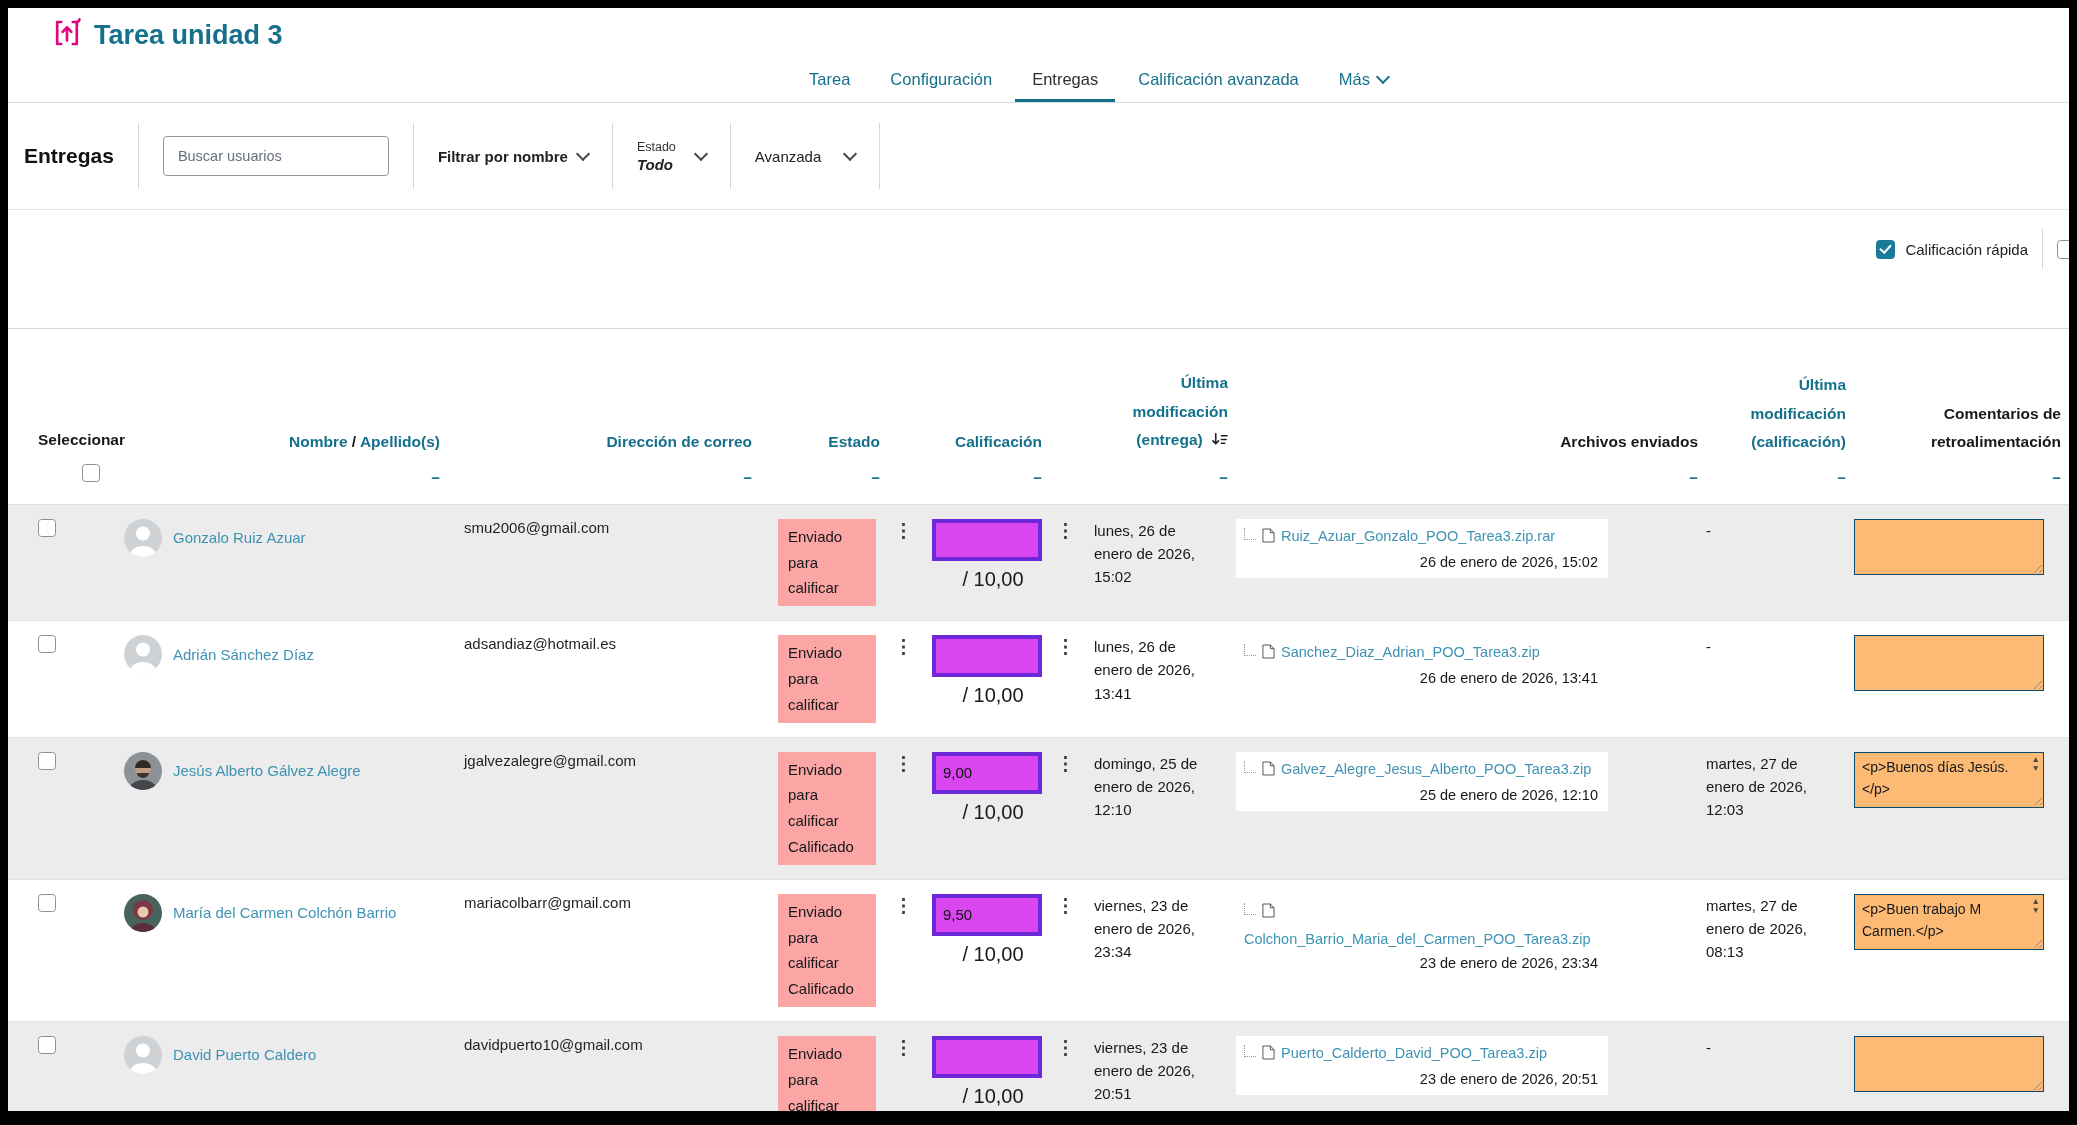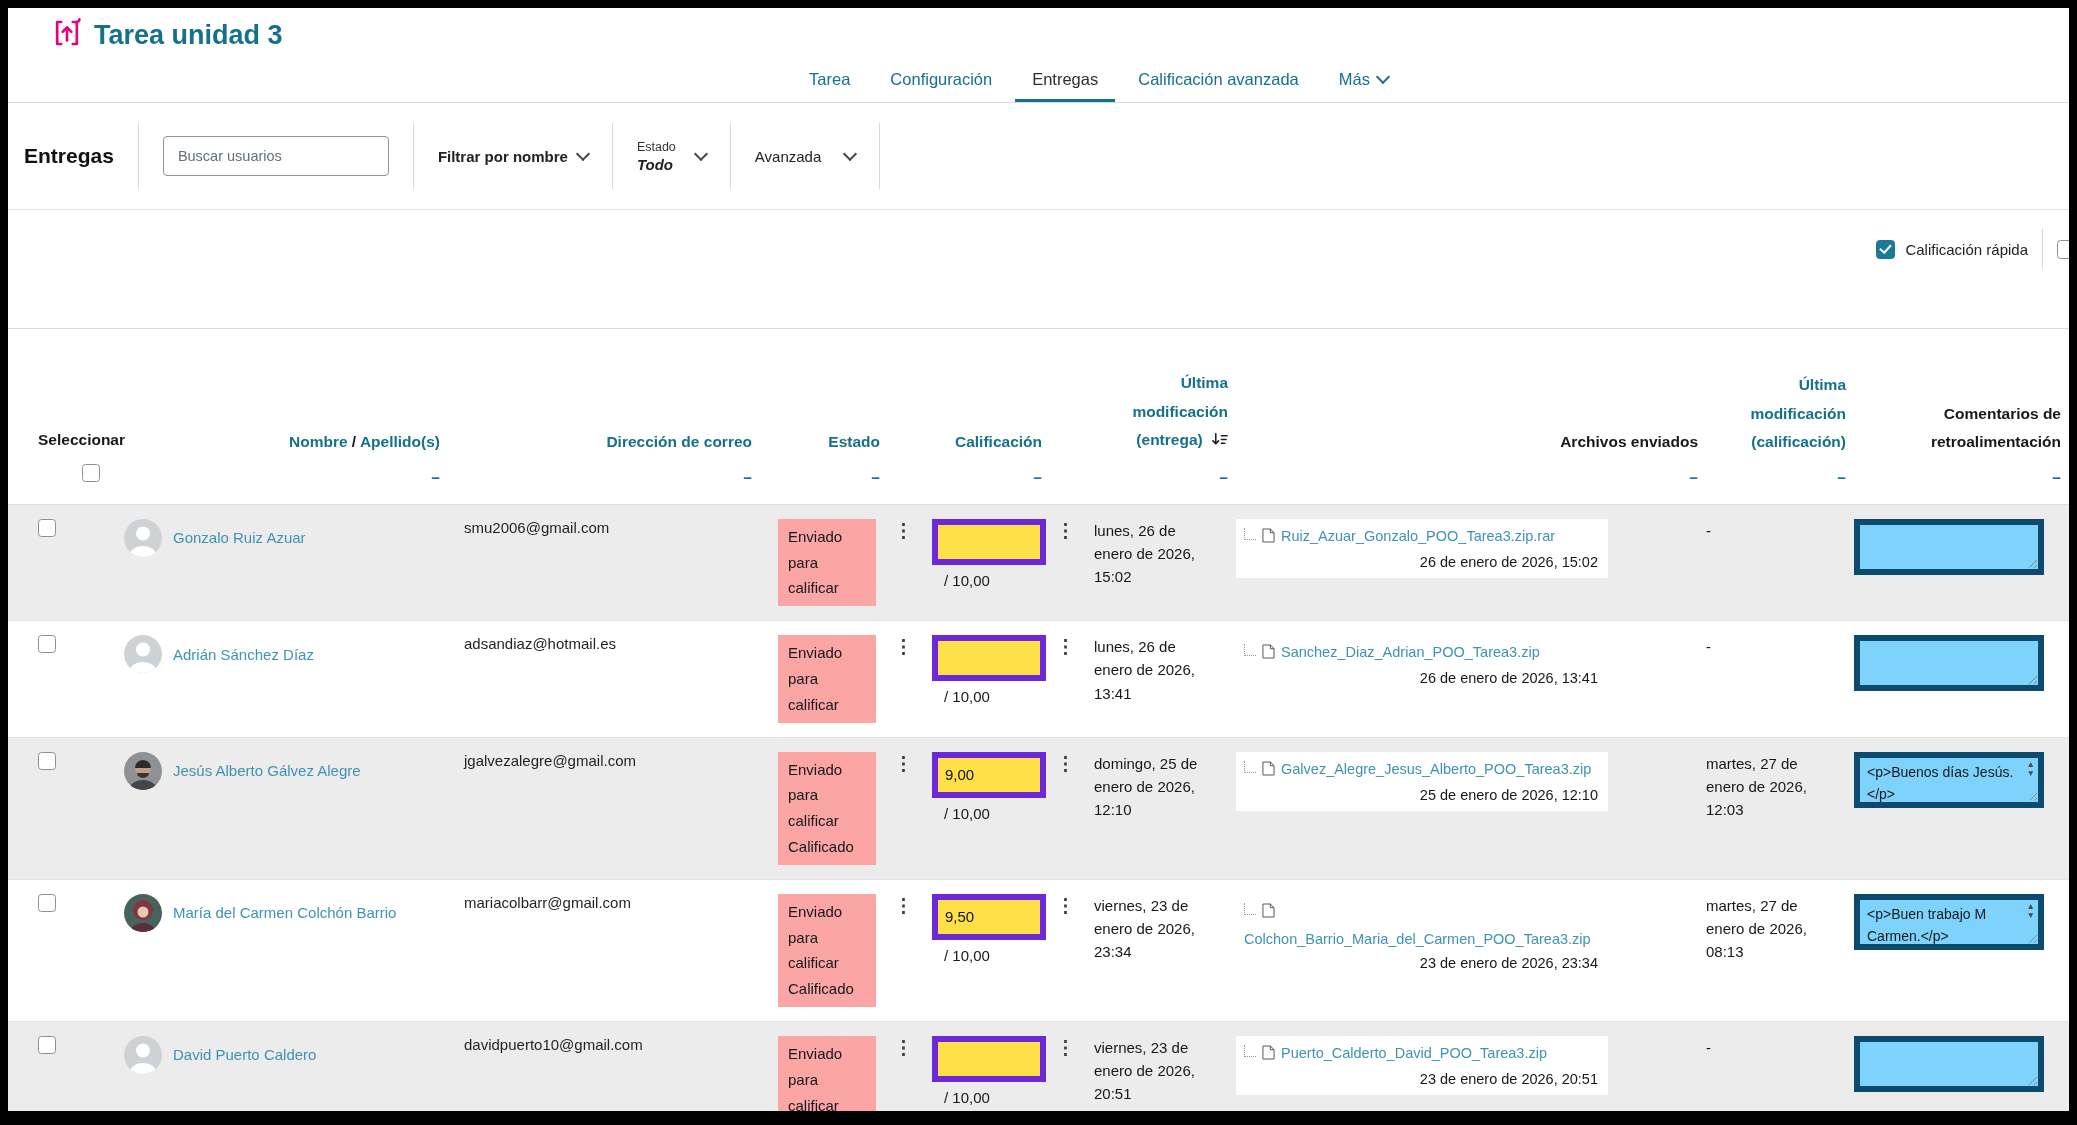--- a/index.html
+++ b/index.html
@@ -47,31 +47,31 @@
   tr.stripe td{background:#ececec;}
   .c-sel{padding-left:30px !important;}
   .namecell{display:flex;align-items:center;gap:11px;padding-left:16px;}
   .avatar{width:38px;height:38px;border-radius:50%;overflow:hidden;flex:0 0 auto;display:inline-block;}
   .avatar svg{display:block;}
   a.link{color:#3e92b3;text-decoration:none;cursor:pointer;}
   .email{color:#1d2125;padding-left:16px;}
   .status-box{display:inline-block;max-width:78px;background:#fca5a5;padding:5px 10px;line-height:1.72;color:#15181b;margin-left:18px;}
   .status-graded{display:block;}
   .kebab{font-size:19px;font-weight:bold;color:#3c3c3c;cursor:pointer;line-height:1;padding:2px 6px;display:inline-block;letter-spacing:0;}
-  .grade-input{width:88px;height:34px;border:6px solid #6d28d9;background:#fde047;font-size:15px;
+  .grade-input{width:88px;height:34px;border:4px solid #6d28d9;background:#d946ef;font-size:15px;
     font-family:"Liberation Sans",sans-serif;padding:0 7px;color:#111;}
-  .grade-out{margin:7px 0 0 12px;font-size:15px;color:#15181b;}
+  .grade-out{margin:7px 0 0 12px;font-size:20px;color:#15181b;text-align:center;}
   .datecell{line-height:1.55;padding-right:20px !important;color:#15181b;}
   .file-box{background:#fff;width:372px;padding:7px 10px 8px 8px;box-sizing:border-box;}
   .file-line{display:flex;align-items:flex-start;gap:6px;flex-wrap:wrap;line-height:1.4;}
   .elbow{width:11px;height:11px;border-left:1px dotted #9a9a9a;border-bottom:1px dotted #9a9a9a;margin-top:2px;flex:0 0 auto;}
   .doc-ic{flex:0 0 auto;margin-top:1px;}
   .file-link{font-size:14.5px;}
   .file-date{text-align:right;font-size:14.5px;color:#15181b;margin-top:6px;}
-  .ta{position:relative;width:190px;height:56px;border:6px solid #0c4a6e;background:#7dd3fc;box-sizing:border-box;overflow:hidden;}
+  .ta{position:relative;width:190px;height:56px;border:1px solid #0c4a6e;background:#fdba74;box-sizing:border-box;overflow:hidden;}
   .ta-text{font-size:14px;line-height:1.6;padding:3px 22px 3px 7px;color:#15181b;word-wrap:break-word;}
   .ta-scroll{position:absolute;top:2px;right:3px;display:flex;flex-direction:column;align-items:center;gap:1px;
     font-size:8.5px;color:#4a4a4a;line-height:1;}
   .ta-scroll span{cursor:pointer;}
   .ta-resize{position:absolute;right:1px;bottom:1px;width:11px;height:11px;
     background:repeating-linear-gradient(135deg,rgba(0,0,0,0) 0 2.5px,#8a8a8a 2.5px 3.5px);
     clip-path:polygon(100% 0,100% 100%,0 100%);}
 </style>
 </head>
 <body>

